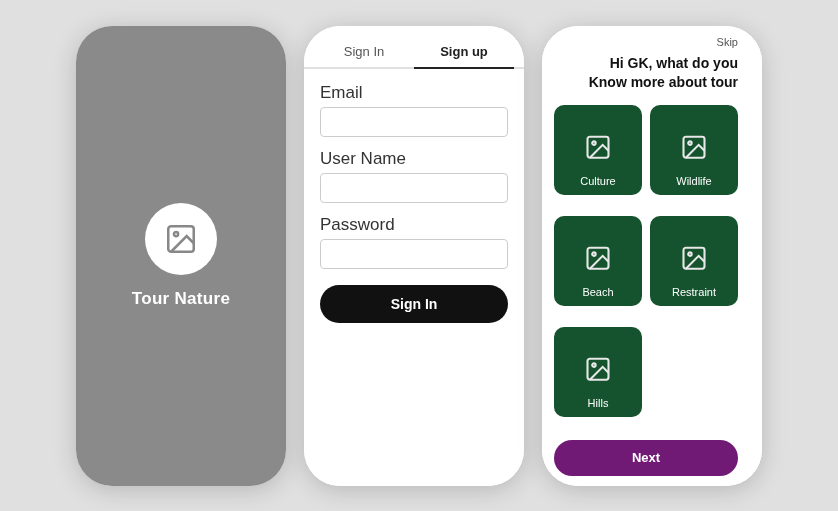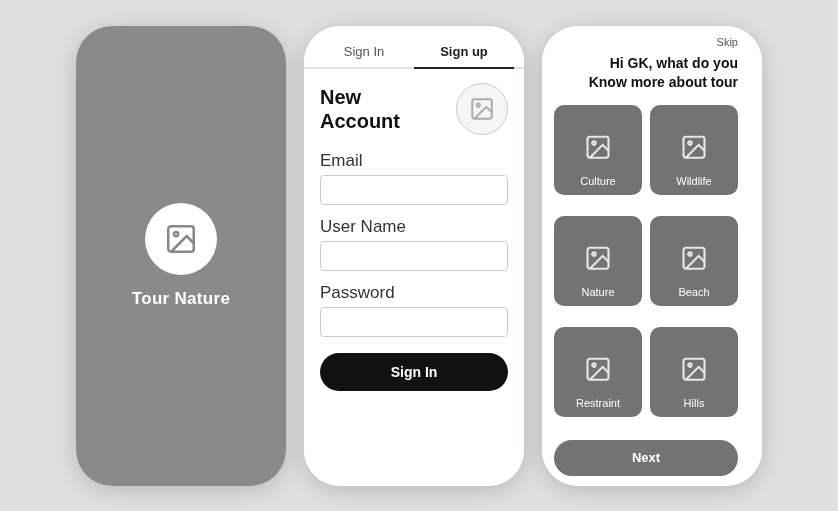--- a/index.html
+++ b/index.html
@@ -177,21 +177,21 @@
       margin-bottom: 12px;
       line-height: 1.4;
     }
     .screen3 .category-grid {
       display: grid;
       grid-template-columns: 1fr 1fr;
       gap: 8px;
       flex: 1;
     }
     .screen3 .category-card {
-      background: #737373;
+      background: #14532d;
       border-radius: 10px;
       display: flex;
       flex-direction: column;
       align-items: center;
       justify-content: flex-end;
       padding-bottom: 8px;
       height: 90px;
       cursor: pointer;
       position: relative;
     }
@@ -208,21 +208,21 @@
     }
     .screen3 .category-label {
       font-size: 11px;
       color: #fff;
       font-weight: 500;
       z-index: 1;
     }
     .screen3 .next-btn {
       width: 100%;
       height: 36px;
-      background: #737373;
+      background: #701a75;
       color: #fff;
       border: none;
       border-radius: 22px;
       font-size: 13px;
       font-weight: 600;
       cursor: pointer;
       margin: 10px 0 10px 0;
     }
 
     
@@ -250,30 +250,20 @@
   </div>
 </div>
 
 <div class="phone-frame">
   <div class="screen2">
     <div class="tabs">
       <div class="tab">Sign In</div>
       <div class="tab active">Sign up</div>
     </div>
     <div class="form-area">
-      <div class="header-row">
-        <div class="new-account-text">New<br>Account</div>
-        <div class="avatar-circle">
-          <svg viewBox="0 0 24 24">
-            <rect x="3" y="3" width="18" height="18" rx="2" ry="2"></rect>
-            <circle cx="8.5" cy="8.5" r="1.5"></circle>
-            <polyline points="21 15 16 10 5 21"></polyline>
-          </svg>
-        </div>
-      </div>
       <label>Email</label>
       <input type="email" style="">
       <label>User Name</label>
       <input type="text" style="">
       <label>Password</label>
       <input type="password" style="">
       <button class="sign-in-btn">Sign In</button>
     </div>
   </div>
 </div>
@@ -300,28 +290,20 @@
 
       <div class="category-card">
         <svg viewBox="0 0 24 24">
           <rect x="3" y="3" width="18" height="18" rx="2"></rect>
           <circle cx="8.5" cy="8.5" r="1.5"></circle>
           <polyline points="21 15 16 10 5 21"></polyline>
         </svg>
         <span class="category-label">Wildlife</span>
       </div>
 
-      <div class="category-card">
-        <svg viewBox="0 0 24 24">
-          <rect x="3" y="3" width="18" height="18" rx="2"></rect>
-          <circle cx="8.5" cy="8.5" r="1.5"></circle>
-          <polyline points="21 15 16 10 5 21"></polyline>
-        </svg>
-        <span class="category-label">Nature</span>
-      </div>
 
       <div class="category-card">
         <svg viewBox="0 0 24 24">
           <rect x="3" y="3" width="18" height="18" rx="2"></rect>
           <circle cx="8.5" cy="8.5" r="1.5"></circle>
           <polyline points="21 15 16 10 5 21"></polyline>
         </svg>
         <span class="category-label">Beach</span>
       </div>
 

